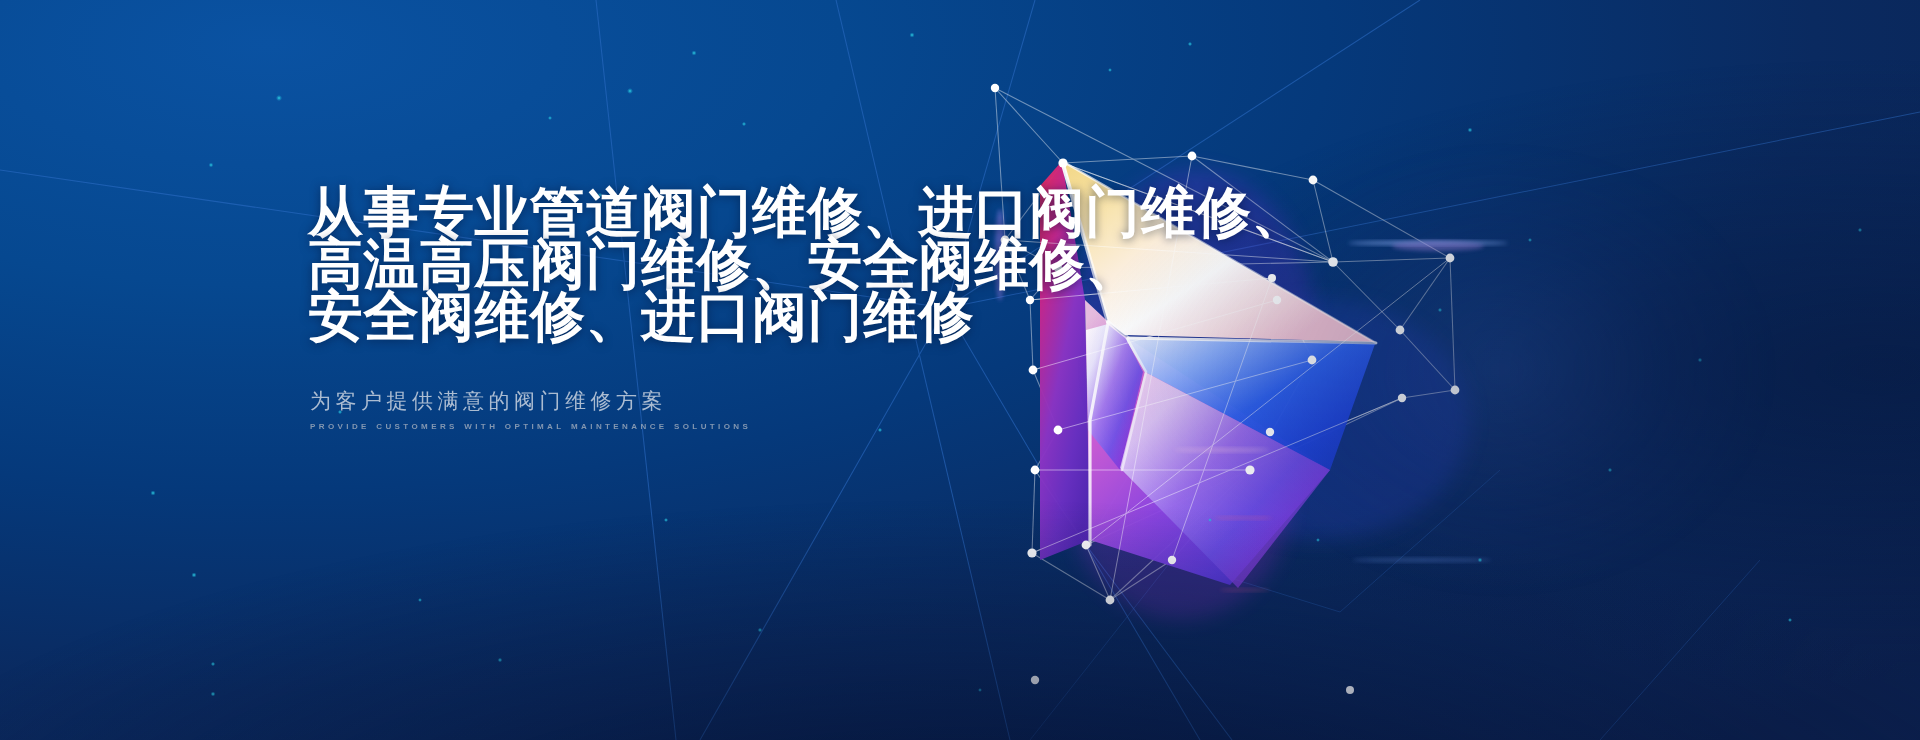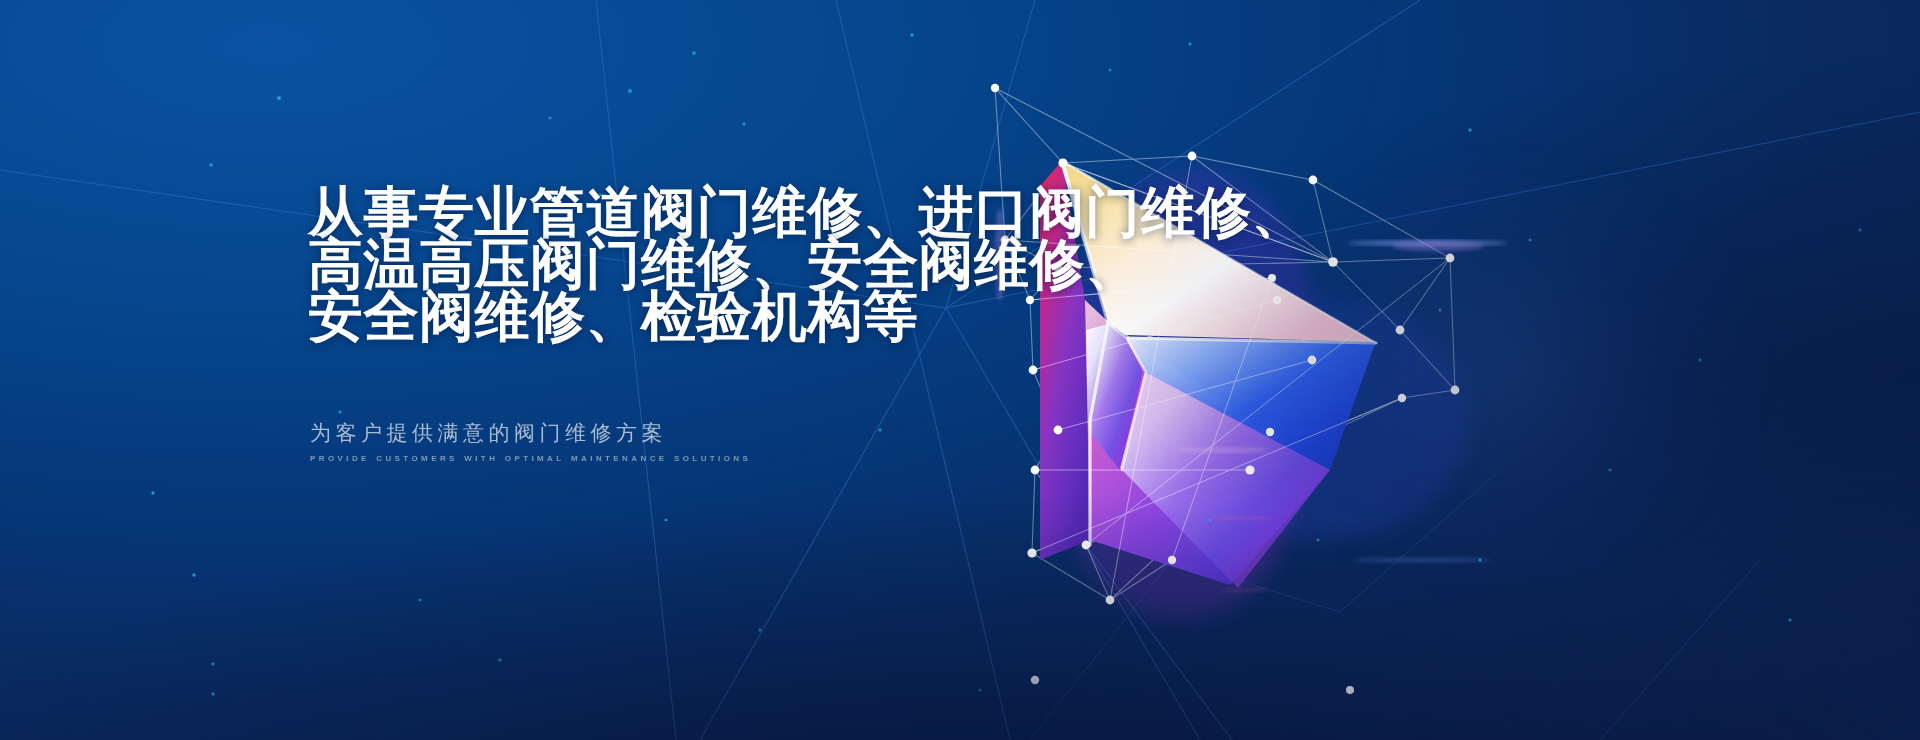--- a/index.html
+++ b/index.html
@@ -45,21 +45,20 @@
   }
   #sub-block { position:absolute; left:310px; top:386px; }
   .sub-cn {
     color:#b9c6d8;
     font-size:21px;
     font-weight:400;
     letter-spacing:4.5px;
     line-height:30px;
     white-space:nowrap;
     opacity:.93;
-    margin-top:32px;
   }
   .sub-en {
     color:#8a9cb4;
     font-size:11px;
     font-weight:700;
     letter-spacing:3.4px;
     line-height:18px;
     white-space:nowrap;
     font-variant:small-caps;
     text-transform:lowercase;
@@ -309,21 +308,21 @@
       <circle cx="980" cy="690" r="2.0" fill="url(#dotglow)"></circle>
       <circle cx="1110" cy="70" r="2.0" fill="url(#dotglow)"></circle>
     </g>
   </svg>
 
   <div class="bg-vignette"></div>
 
   <div id="copy">
     <div class="headline">从事专业管道阀门维修、进口阀门维修、</div>
     <div class="headline">高温高压阀门维修、安全阀维修、</div>
-    <div class="headline">安全阀维修、检验机构等</div>
+    <div class="headline">安全阀维修、进口阀门维修</div>
   </div>
 
   <div id="sub-block">
     <div class="sub-cn">为客户提供满意的阀门维修方案</div>
     <div class="sub-en">Provide customers with optimal maintenance solutions</div>
   </div>
 
 </div>
 
 </body></html>

